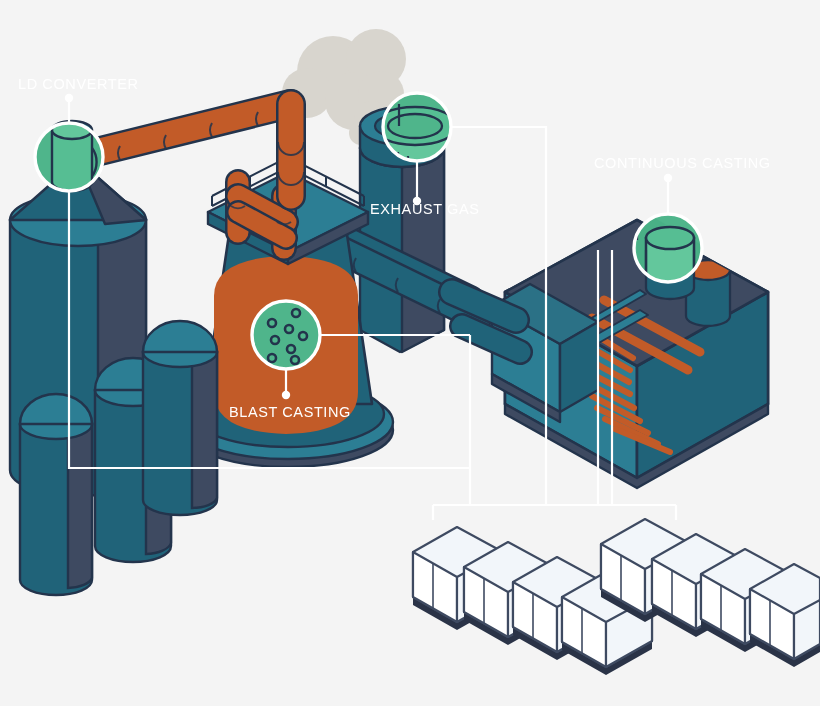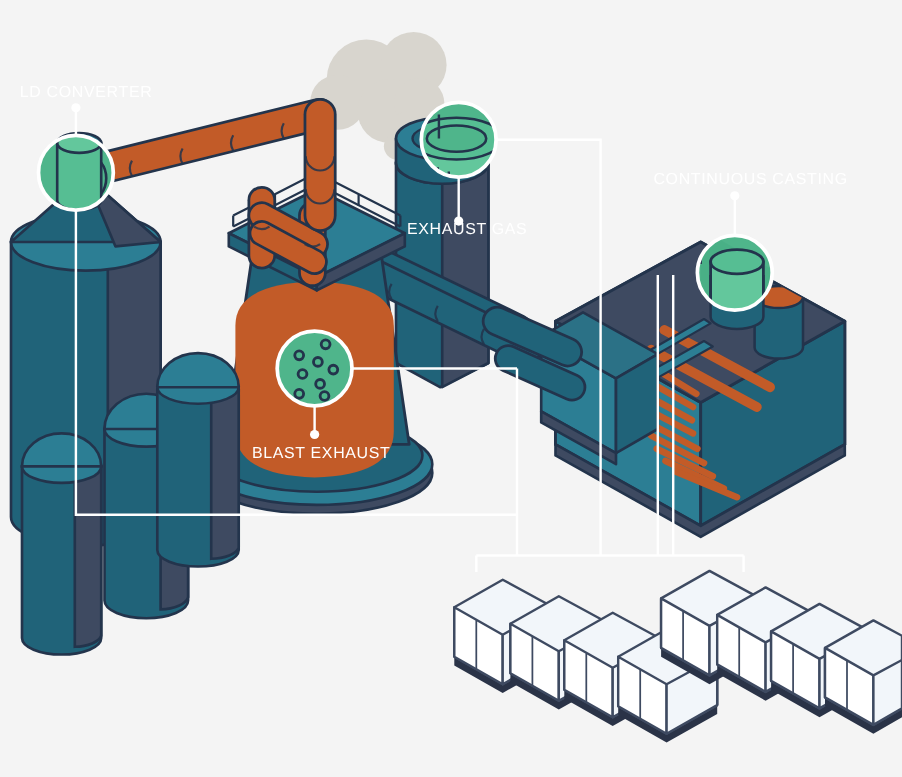--- a/index.html
+++ b/index.html
@@ -372,15 +372,15 @@
         <circle cx="295" cy="360" r="4"></circle>
       </g>
       <circle cx="286" cy="335" r="34" fill="none" stroke="#FFFFFF" stroke-width="3.4"></circle>
     </g>
 
   </svg>
 
   <div class="lbl" id="lbl-ld">LD CONVERTER</div>
   <div class="lbl" id="lbl-exhaust">EXHAUST GAS</div>
   <div class="lbl" id="lbl-casting">CONTINUOUS CASTING</div>
-  <div class="lbl" id="lbl-blast">BLAST EXHAUST</div>
+  <div class="lbl" id="lbl-blast">BLAST CASTING</div>
 
 </div>
 
 </body></html>

